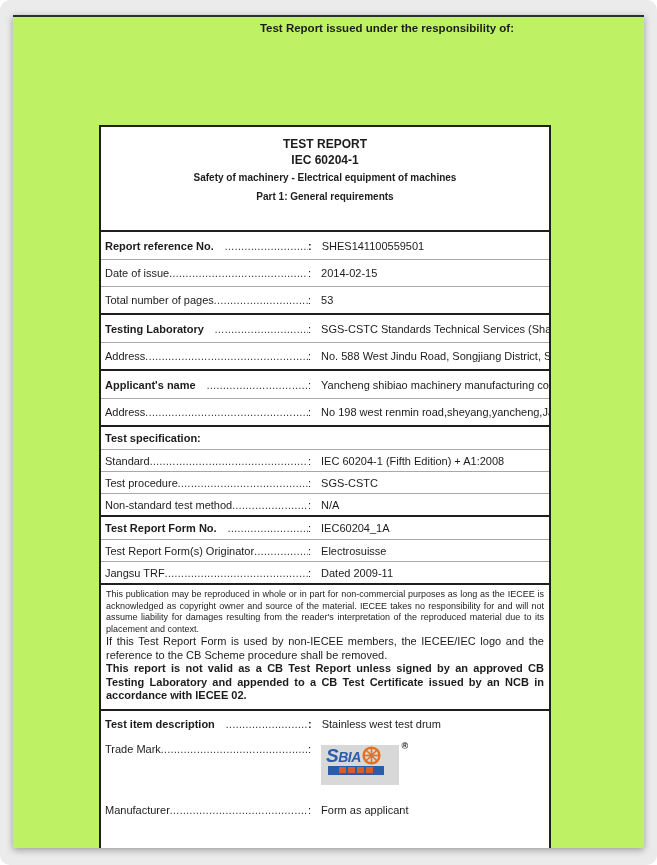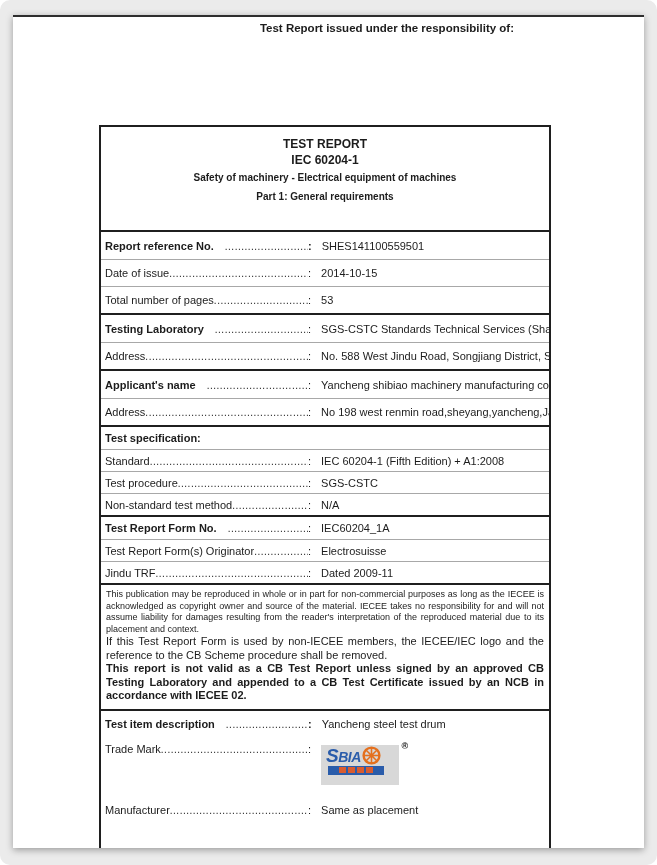--- a/index.html
+++ b/index.html
@@ -1,18 +1,18 @@
 <!DOCTYPE html>
 <html><head>
 <meta charset="utf-8">
 <style>
   * { margin:0; padding:0; box-sizing:border-box; }
   html,body { width:657px; height:865px; background:#fff; font-family:"Liberation Sans", sans-serif; }
   .frame { position:absolute; inset:0; width:657px; height:865px; background:#ebebeb; border-radius:10px; overflow:hidden; }
-  .page { position:absolute; left:13px; top:15px; width:631px; height:833px; background:#ffffff;
+  .page { position:absolute; left:13px; top:15px; width:631px; height:833px; background:#bef264;
           border-top:2px solid #2e2e2e; box-shadow:0 2px 7px rgba(0,0,0,0.35); overflow:hidden; }
 
   
   .header-note { position:absolute; top:5px; right:130px; font-size:11.5px; font-weight:bold; color:#1c1c1c; }
   .sgs-wrap { position:absolute; top:24px; right:17px; width:148px; height:86px; }
   .sgs-text { position:absolute; right:26px; top:0; font-size:47px; font-weight:bold; color:#68727b;
               letter-spacing:-2px; line-height:1; }
   .sgs-vline { position:absolute; right:22px; top:4px; width:2px; height:78px; background:#e9644a; }
   .sgs-hline { position:absolute; left:0; width:148px; top:63px; height:2px; background:#e9644a; }
 
@@ -88,21 +88,21 @@
             </span>
           <span class="colon bold">:</span>
           <span class="val">SHES141100559501</span>
         </div>
         <div class="row">
           <span class="lbl">
               <span class="t">Date of issue</span>
               <span class="dots"></span>
             </span>
           <span class="colon">:</span>
-          <span class="val">2014-10-15</span>
+          <span class="val">2014-02-15</span>
         </div>
         <div class="row">
           <span class="lbl">
               <span class="t">Total number of pages</span>
               <span class="dots"></span>
             </span>
           <span class="colon">:</span>
           <span class="val">53</span>
         </div>
       </div>
@@ -189,42 +189,42 @@
         <div class="row">
           <span class="lbl">
               <span class="t">Test Report Form(s) Originator</span>
               <span class="dots"></span>
             </span>
           <span class="colon">:</span>
           <span class="val">Electrosuisse</span>
         </div>
         <div class="row">
           <span class="lbl">
-              <span class="t">Jindu TRF</span>
+              <span class="t">Jangsu TRF</span>
               <span class="dots"></span>
             </span>
           <span class="colon">:</span>
           <span class="val">Dated 2009-11</span>
         </div>
       </div>
 
       <div class="grp copy-block">
         <div class="copy-small">This publication may be reproduced in whole or in part for non-commercial purposes as long as the IECEE is acknowledged as copyright owner and source of the material. IECEE takes no responsibility for and will not assume liability for damages resulting from the reader's interpretation of the reproduced material due to its placement and context.</div>
         <div class="copy-normal">If this Test Report Form is used by non-IECEE members, the IECEE/IEC logo and the reference to the CB Scheme procedure shall be removed.</div>
         <div class="copy-normal bold">This report is not valid as a CB Test Report unless signed by an approved CB Testing Laboratory and appended to a CB Test Certificate issued by an NCB in accordance with IECEE 02.</div>
       </div>
 
       <div class="grp no-inner g7">
         <div class="row first">
           <span class="lbl bold">
               <span class="t">Test item description</span>
               <span class="dots"></span>
             </span>
           <span class="colon bold">:</span>
-          <span class="val">Yancheng steel test drum</span>
+          <span class="val">Stainless west test drum</span>
         </div>
         <div class="row trade-row">
           <span class="lbl">
               <span class="t">Trade Mark</span>
               <span class="dots"></span>
             </span>
           <span class="colon">:</span>
           <span class="tm-logo">
             <span class="tm-reg">®</span>
             <span class="tm-top">
@@ -245,20 +245,20 @@
                 <i></i>
               </span>
           </span>
         </div>
         <div class="row">
           <span class="lbl">
               <span class="t">Manufacturer</span>
               <span class="dots"></span>
             </span>
           <span class="colon">:</span>
-          <span class="val">Same as placement</span>
+          <span class="val">Form as applicant</span>
         </div>
 
       </div>
 
     </div>
   </div>
 </div>
 
 </body></html>

